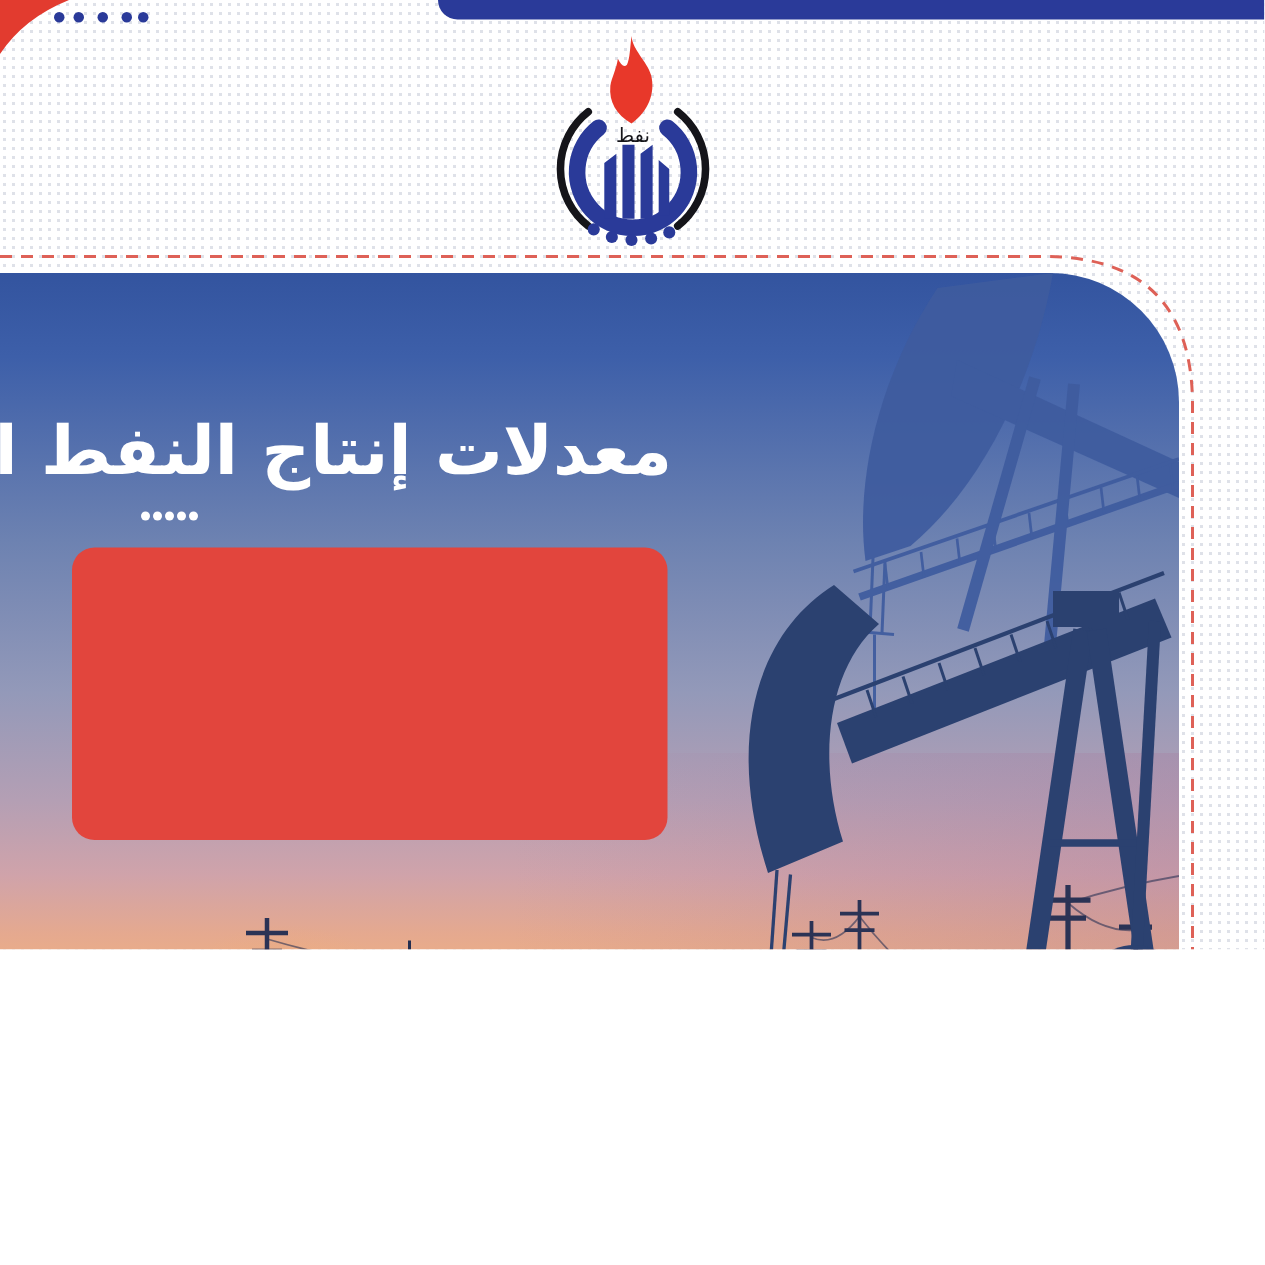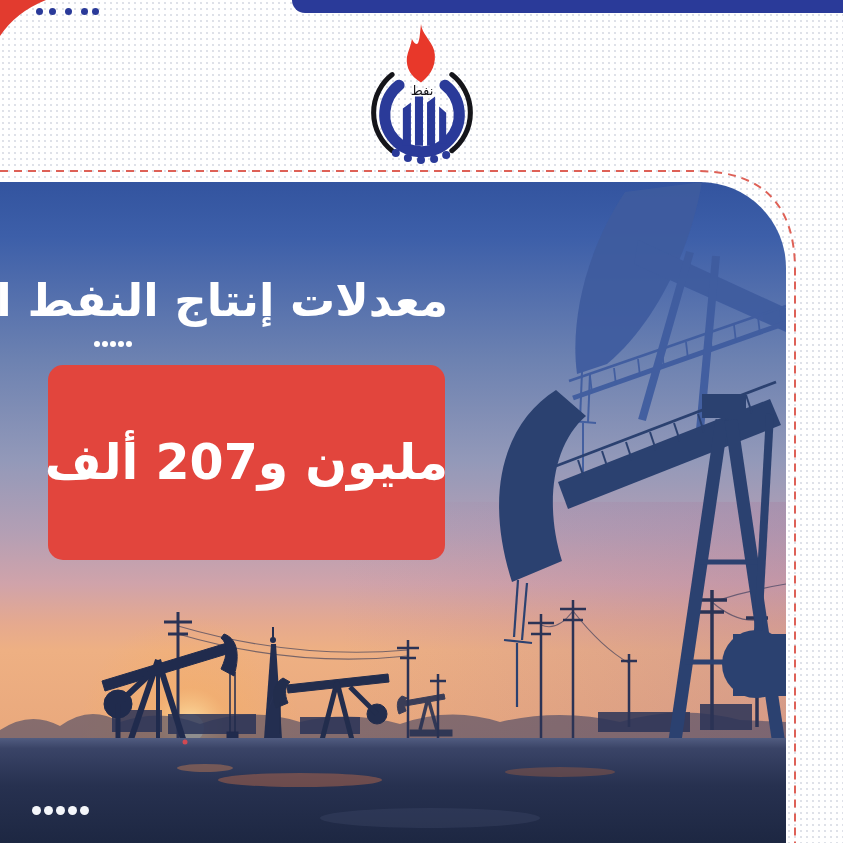--- a/index.html
+++ b/index.html
@@ -1,17 +1,17 @@
 <!DOCTYPE html>
 <html lang="ar"><head>
 <meta charset="utf-8">
 <style>
   html,body{margin:0;padding:0;background:#fff;}
   .canvas{
-    position:relative;width:843px;height:843px;overflow:hidden;
+    position:relative;width:843px;height:633px;overflow:hidden;
     font-family:"DejaVu Sans",sans-serif;
     background-color:#ffffff;
     background-image:radial-gradient(circle, rgba(196,201,214,.55) 1px, rgba(0,0,0,0) 1.3px);
     background-size:6px 6px;
   }
   
   .top-bar{
     position:absolute;top:0;left:292px;right:0;height:13px;
     background:#2a3a99;border-bottom-left-radius:14px;z-index:2;
   }
@@ -329,21 +329,20 @@
 
   <div class="dot-row dots-headline">
     <span class="dot"></span>
     <span class="dot"></span>
     <span class="dot"></span>
     <span class="dot"></span>
     <span class="dot"></span>
   </div>
 
   <div class="highlight-box">
-    <div class="highlight-line">مليون و207 ألف</div>
   </div>
 
   <div class="dot-row dots-footer">
     <span class="dot"></span>
     <span class="dot"></span>
     <span class="dot"></span>
     <span class="dot"></span>
     <span class="dot"></span>
   </div>
 

